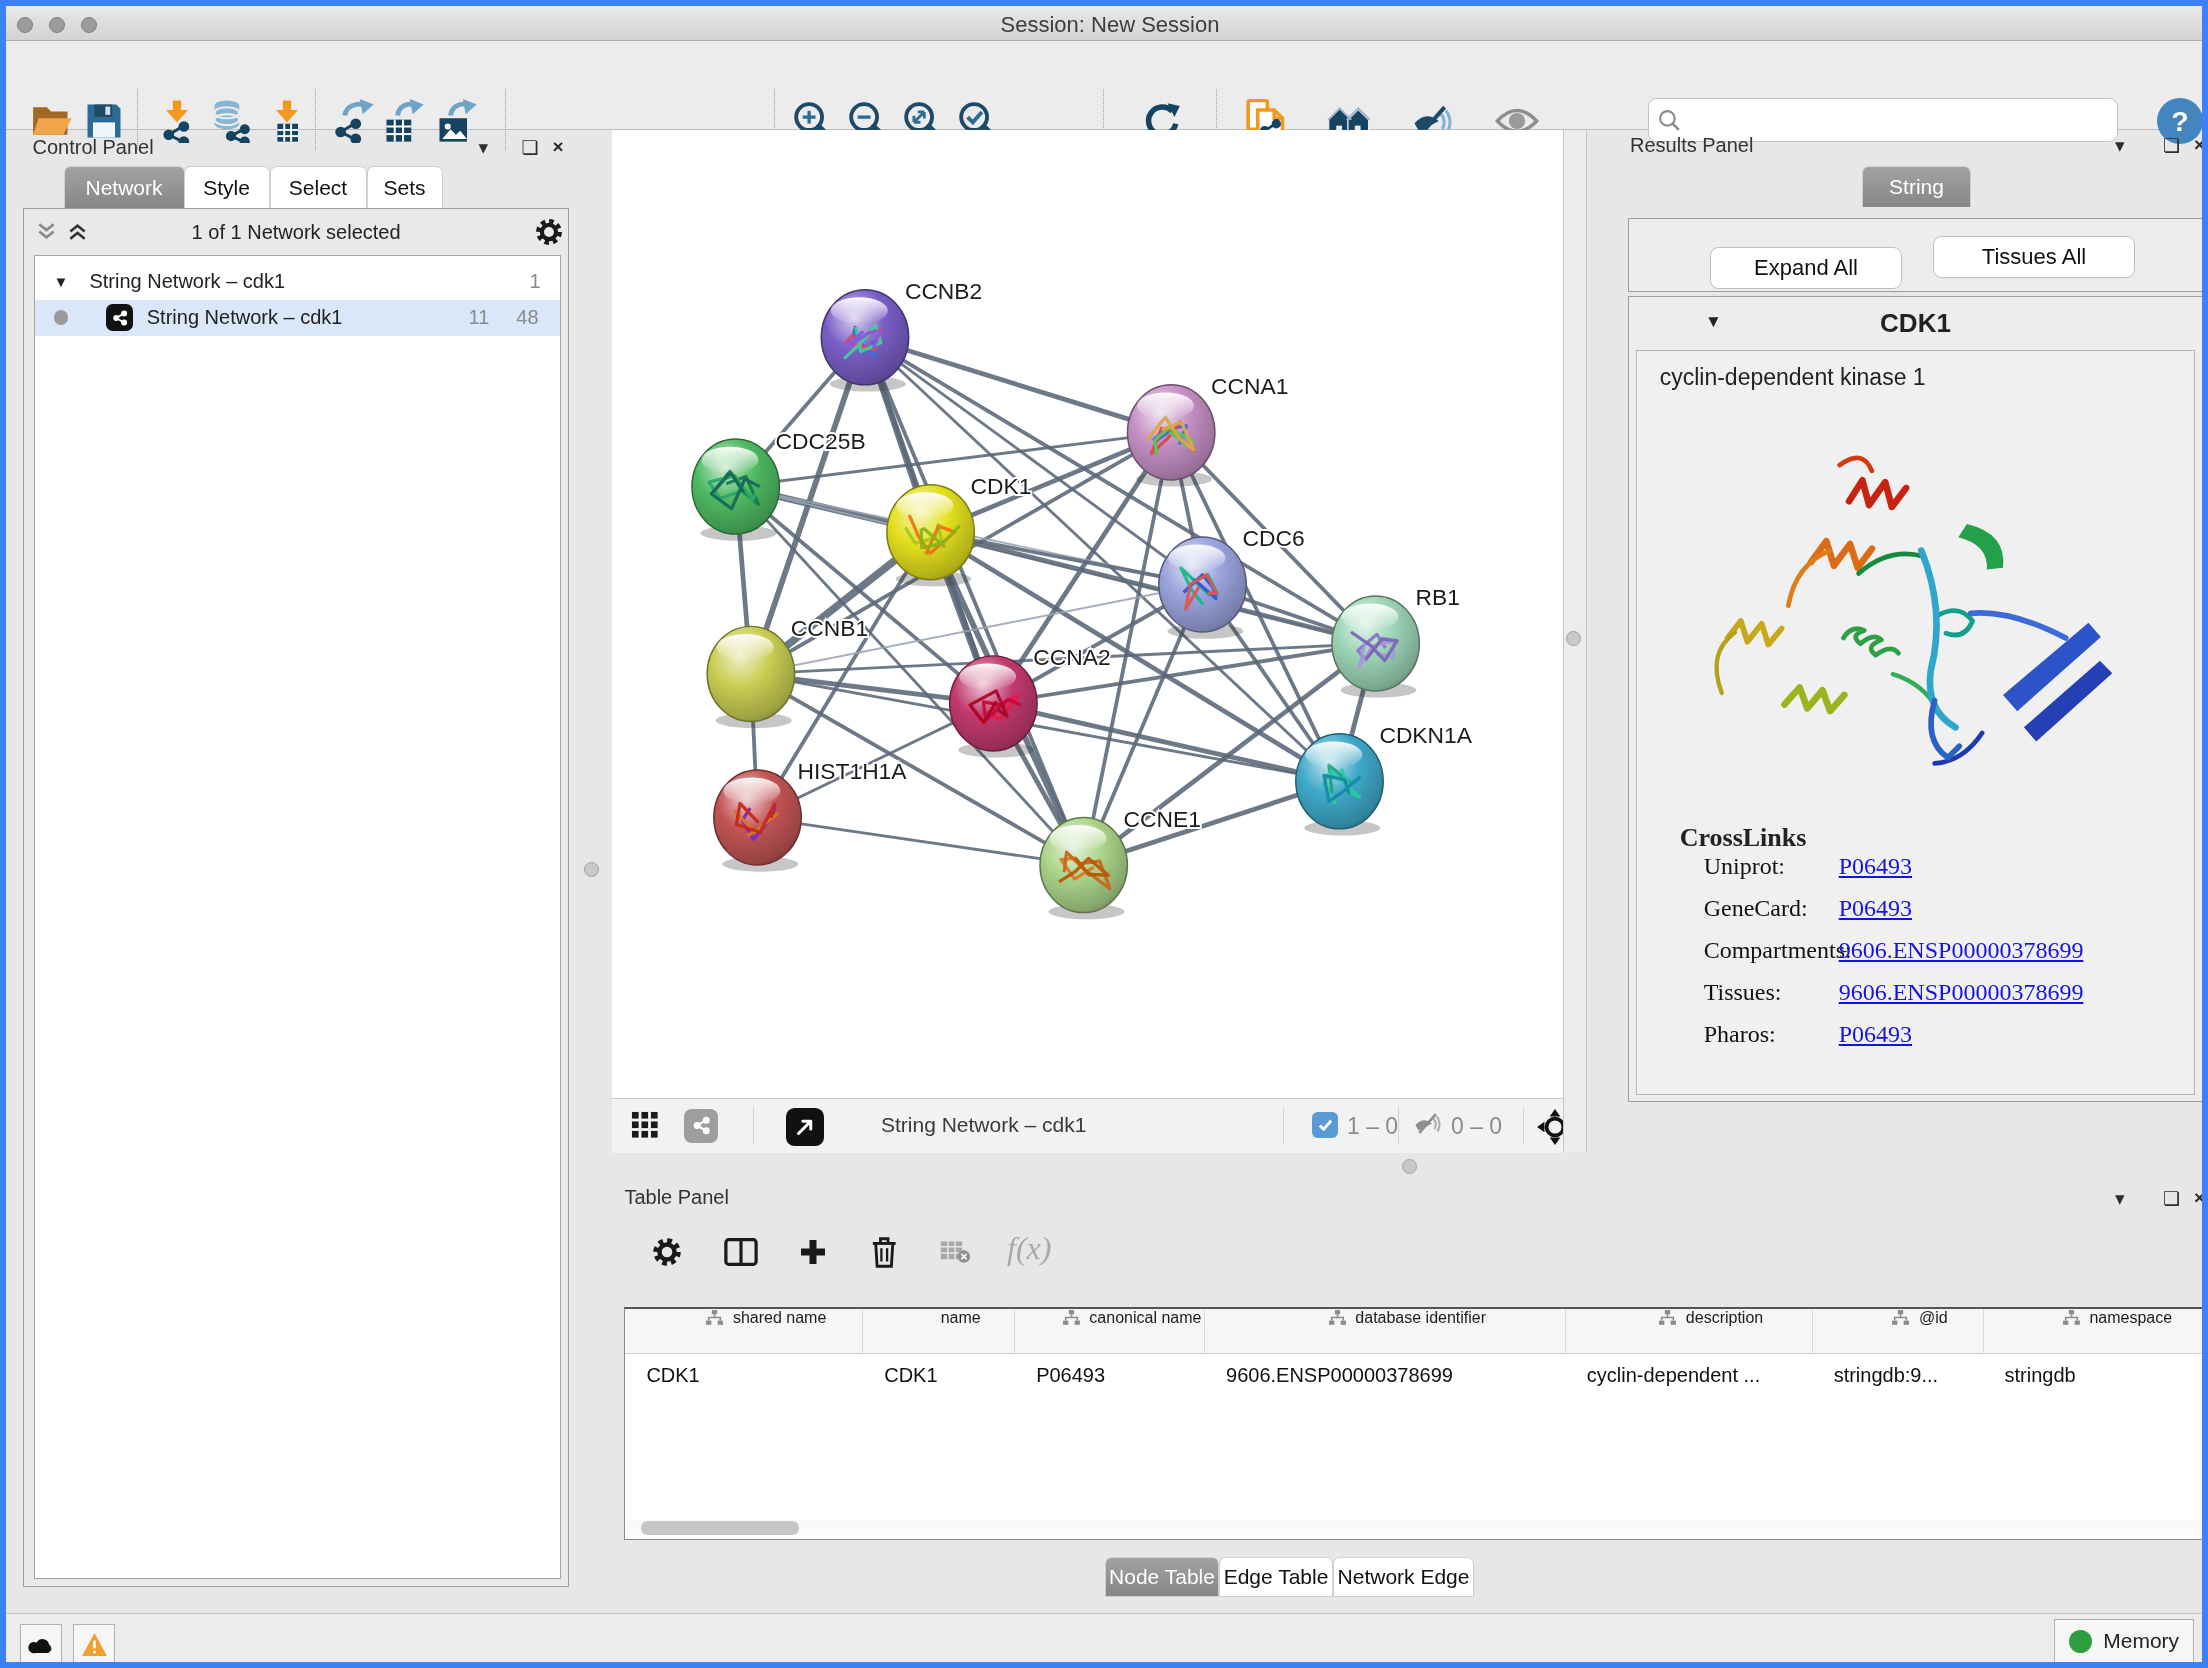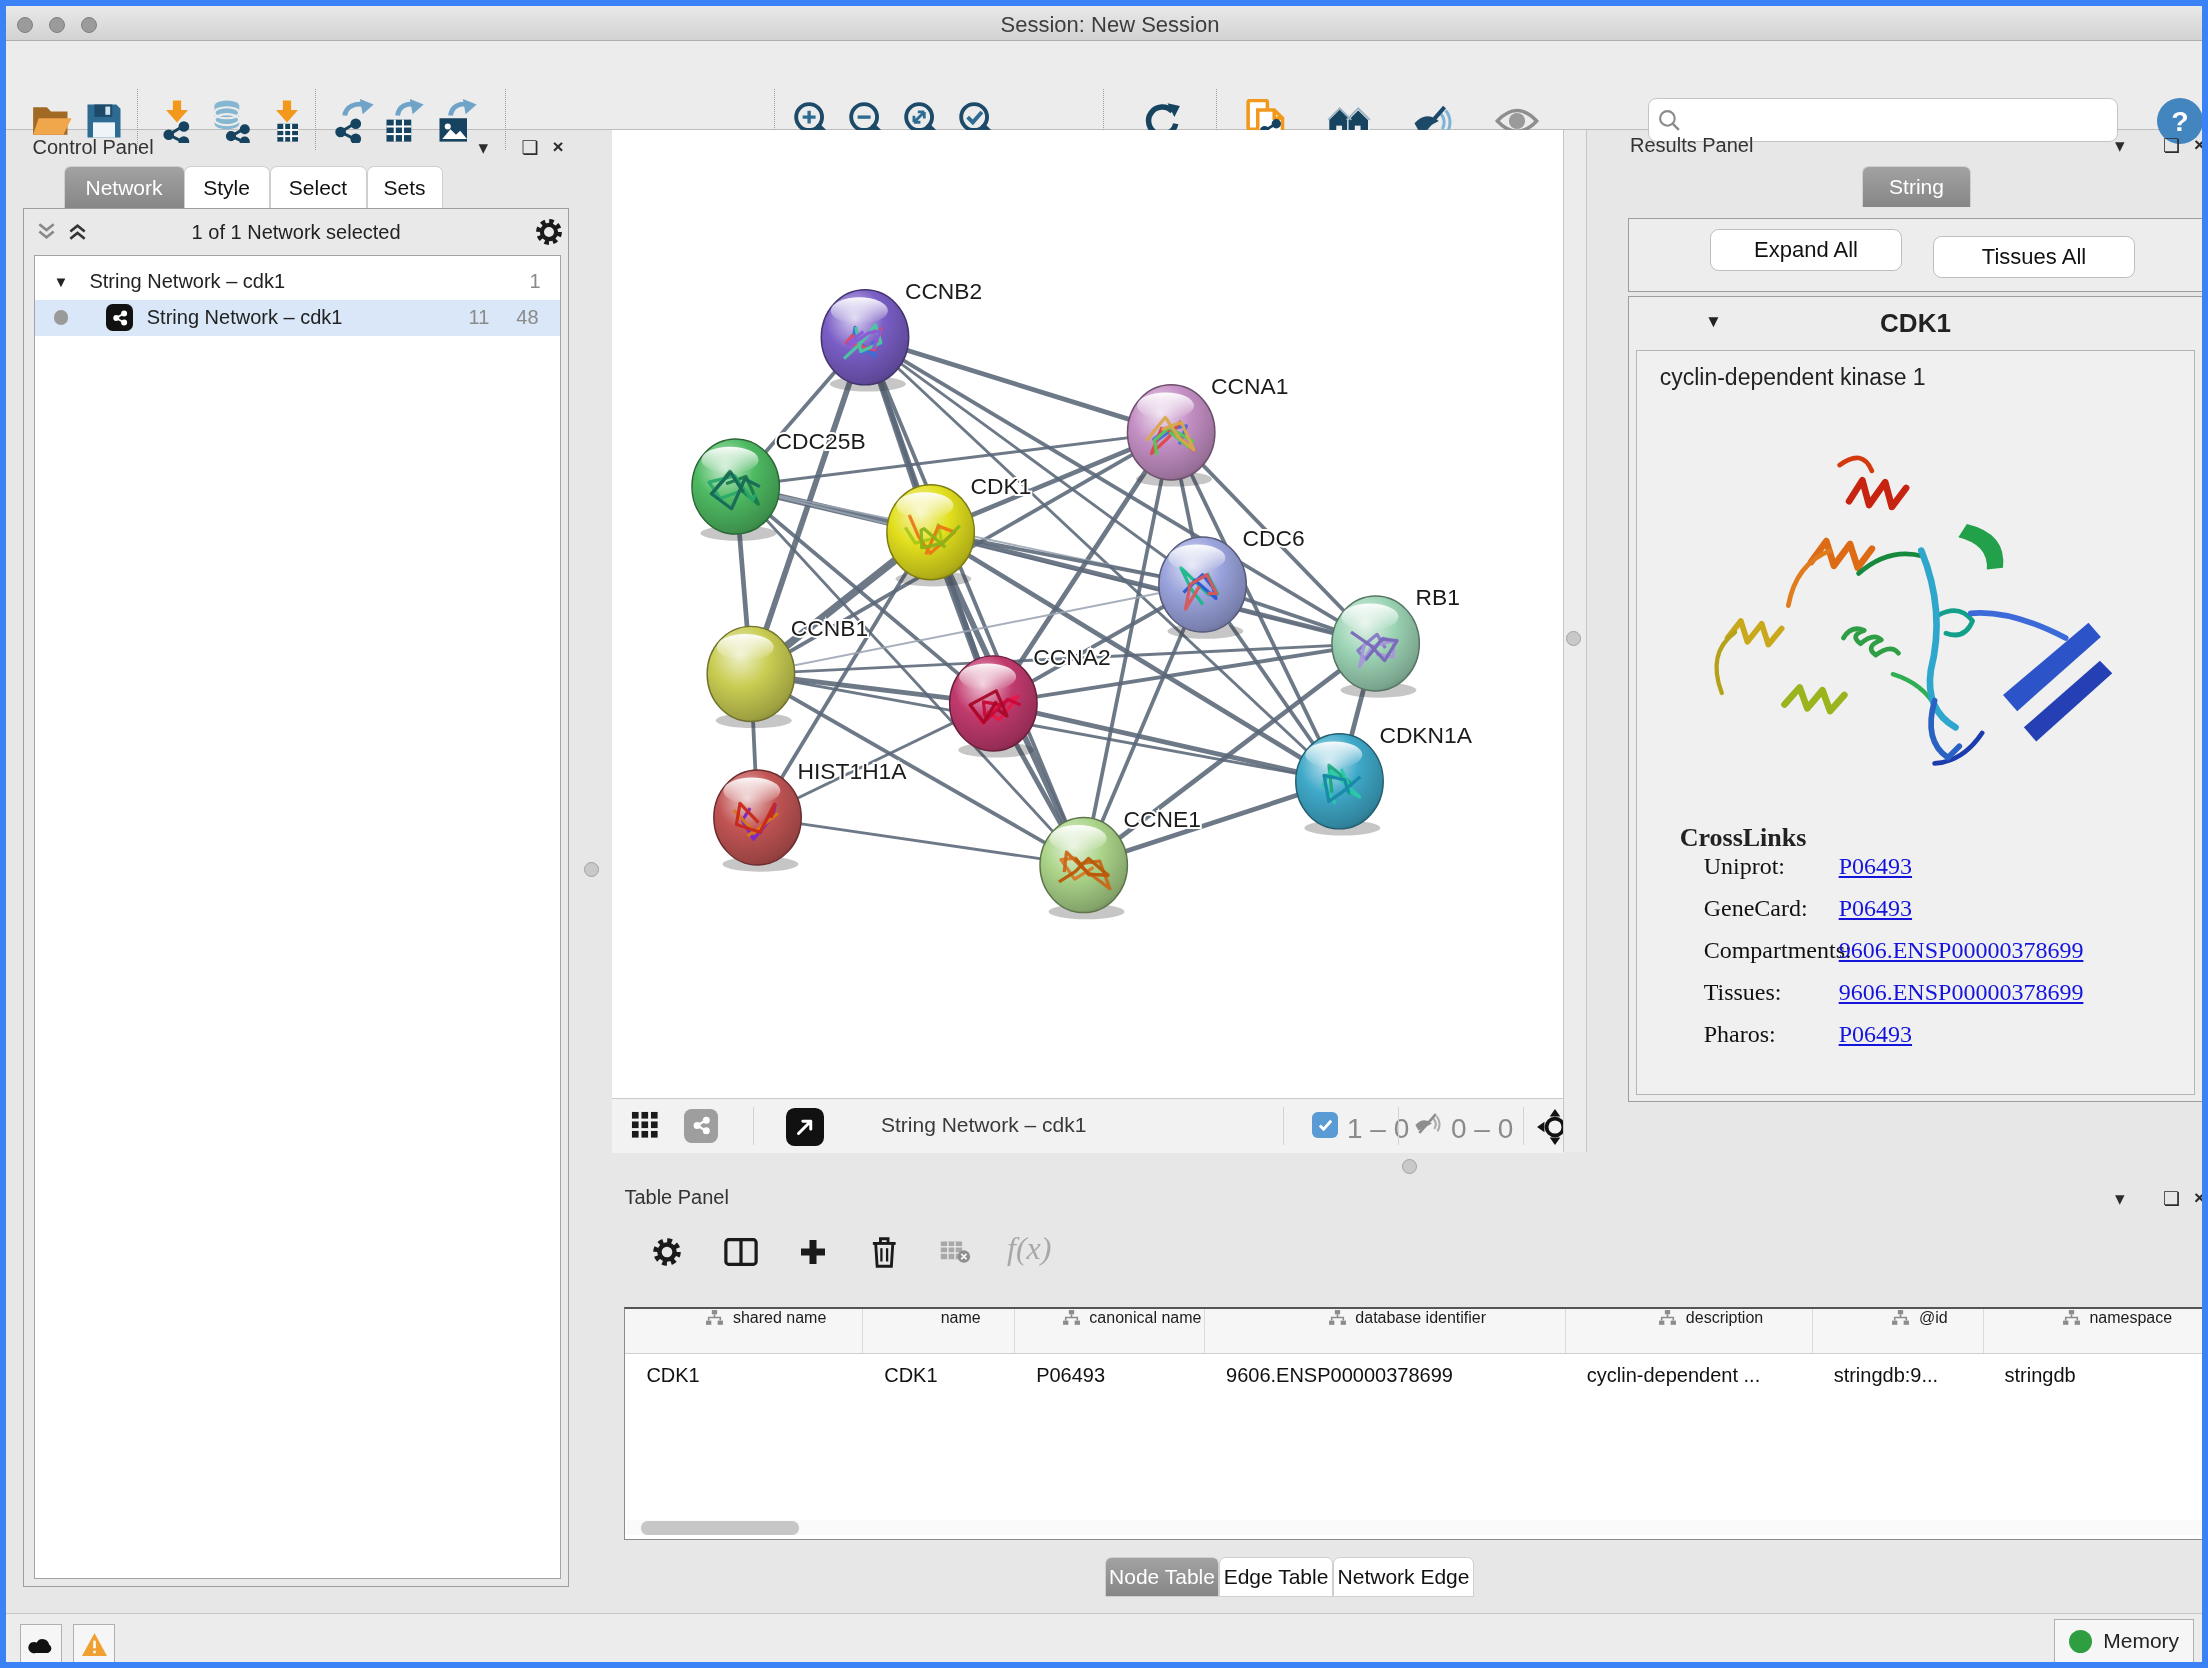--- a/index.html
+++ b/index.html
@@ -43,21 +43,21 @@
   .tree-row{position:relative;width:100%;height:36px;display:flex;align-items:center;
     font-size:20px;}
   .tree-row .cnt{color:#8a8a8a;}
   .share-badge{width:27.6px;height:27.6px;background:#111;border-radius:6.7px;display:flex;
     align-items:center;justify-content:center;}
   
   #netview{left:606px;top:124px;width:951px;height:968px;background:#fff;}
   #nv-toolbar{left:606px;top:1092px;width:951px;height:54px;background:#f2f2f2;
     border-top:1px solid #cacaca;border-bottom:1px solid #bfbfbf;}
   .nv-sep{position:absolute;top:7.6px;height:38px;border-left:1.9px solid #d2d2d2;}
-  .nv-gray{color:#8a8a8a;font-size:28px;}
+  .nv-gray{color:#8a8a8a;font-size:23px;}
   
   .knob{position:absolute;width:15px;height:15px;border-radius:50%;
     background:#c9c9c9;border:1px solid #a2a2a2;box-sizing:border-box;}
   #vsplit-r{left:1557px;top:124px;width:22px;height:1022px;background:#ececec;
     border-left:1px solid #c6c6c6;border-right:1px solid #c6c6c6;}
   #hsplit-b{left:606px;top:1147px;width:1603px;height:27.6px;background:#e7e7e7;}
   
   #results-panel{left:1579px;top:124px;width:630px;height:1051px;}
   #rp-tab{left:277px;top:36px;width:107px;height:40px;}
   .rbox{position:absolute;background:#ededed;border:1px solid #9e9e9e;}
@@ -652,21 +652,21 @@
     <div class="abs panel-title" style="left:45px;top:3.8px">Results Panel</div>
     <div class="win-ctl" style="left:530px;top:5.7px">▾</div>
     <div class="win-ctl" style="left:578px;top:5.7px">❏</div>
     <div class="win-ctl" style="left:609px;top:4.8px;font-weight:bold">×</div>
 
     <div id="rp-tab" class="abs tab selected">
       <span>String</span>
     </div>
 
     <div class="rbox" style="left:43px;top:88px;width:573px;height:72px">
-      <div class="btn abs" style="left:81px;top:10px;width:190px;height:40px">
+      <div class="btn abs" style="left:81px;top:28px;width:190px;height:40px">
           <span>Expand All</span>
         </div>
       <div class="btn abs" style="left:304px;top:17px;width:200px;height:40px">
           <span>Tissues All</span>
         </div>
     </div>
 
     <div class="rbox" style="left:43px;top:166px;width:573px;height:804px">
       <div class="abs" style="left:76px;top:15px;font-size:17px">▼</div>
       <div class="abs" style="left:0;top:11.4px;width:100%;text-align:center;font-size:26px;font-weight:bold">CDK1</div>

